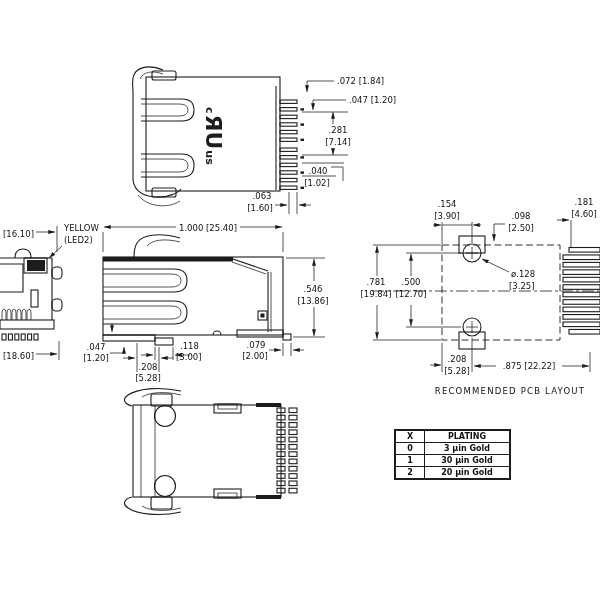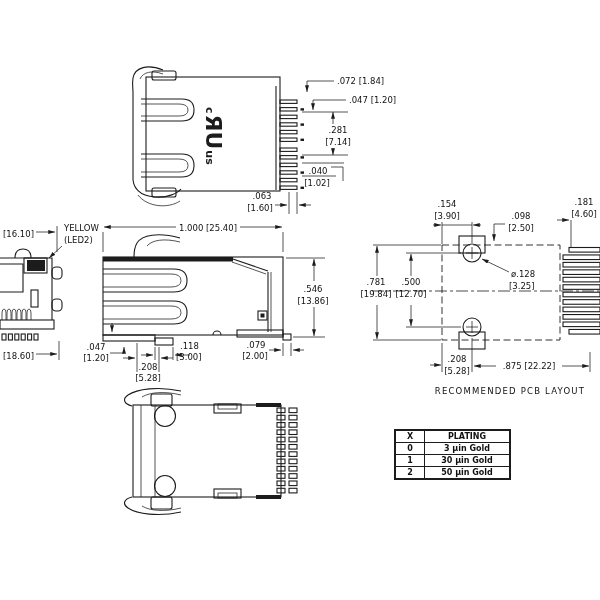--- a/index.html
+++ b/index.html
@@ -375,18 +375,18 @@
     <tr>
       <td>0</td>
       <td>3 µin Gold</td>
     </tr>
     <tr>
       <td>1</td>
       <td>30 µin Gold</td>
     </tr>
     <tr>
       <td>2</td>
-      <td>50 µin Gold</td>
+      <td>20 µin Gold</td>
     </tr>
   </tbody>
       </table>
 </div>
 </div>
 
 </body></html>

